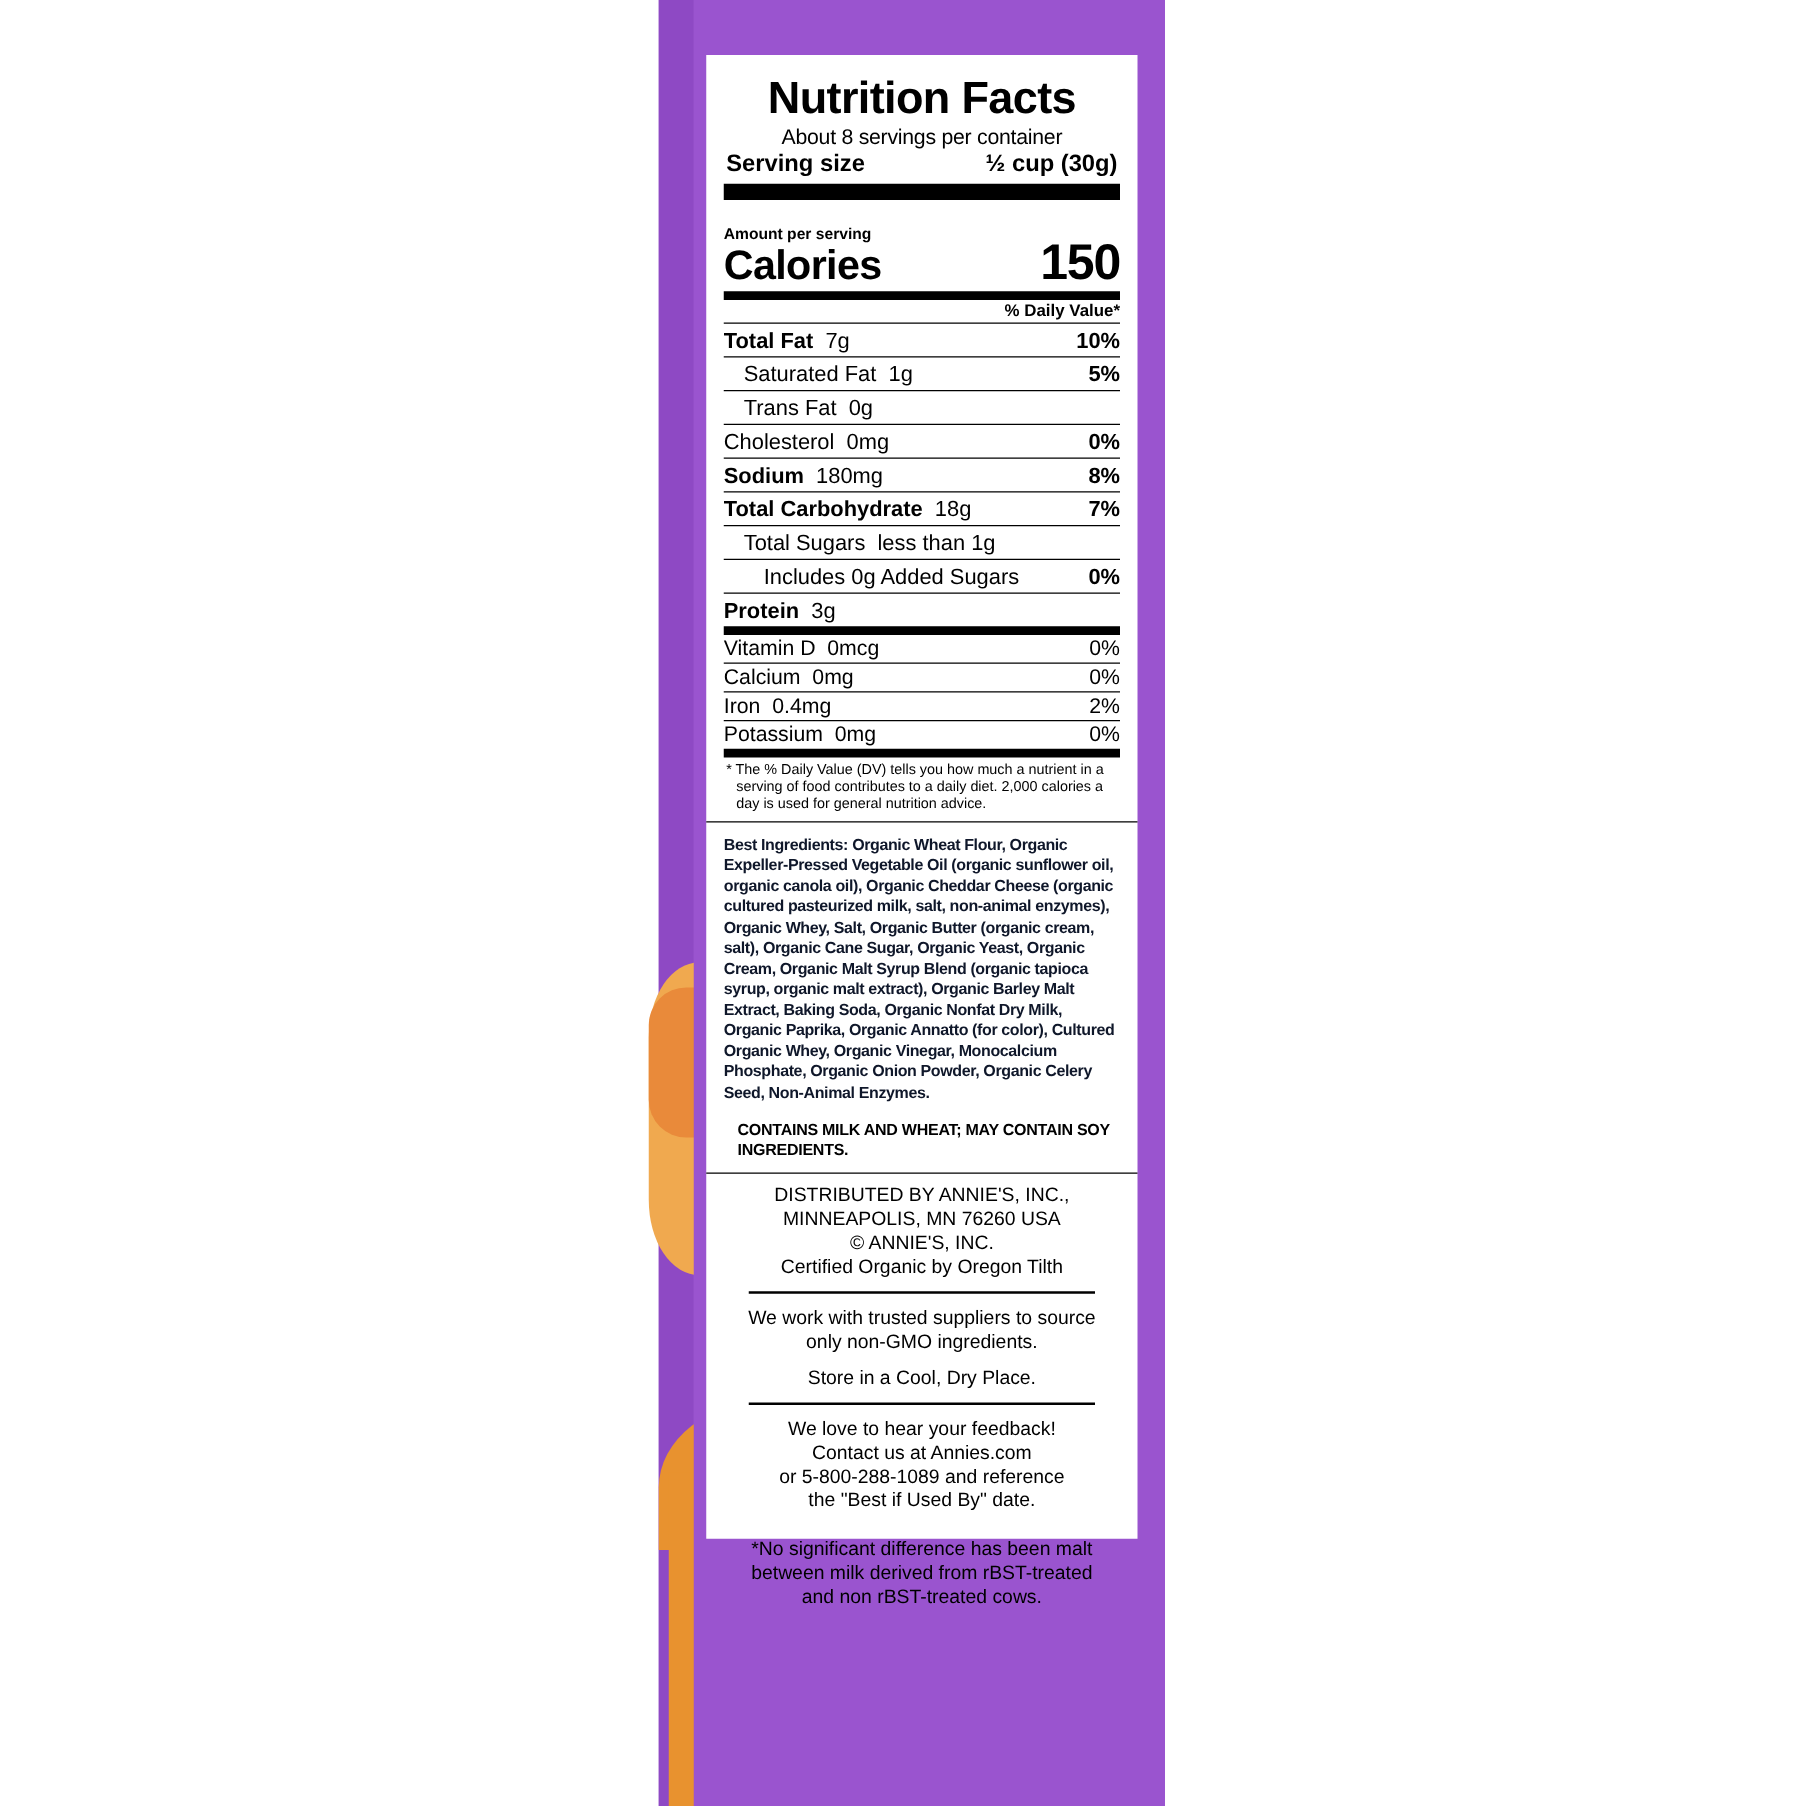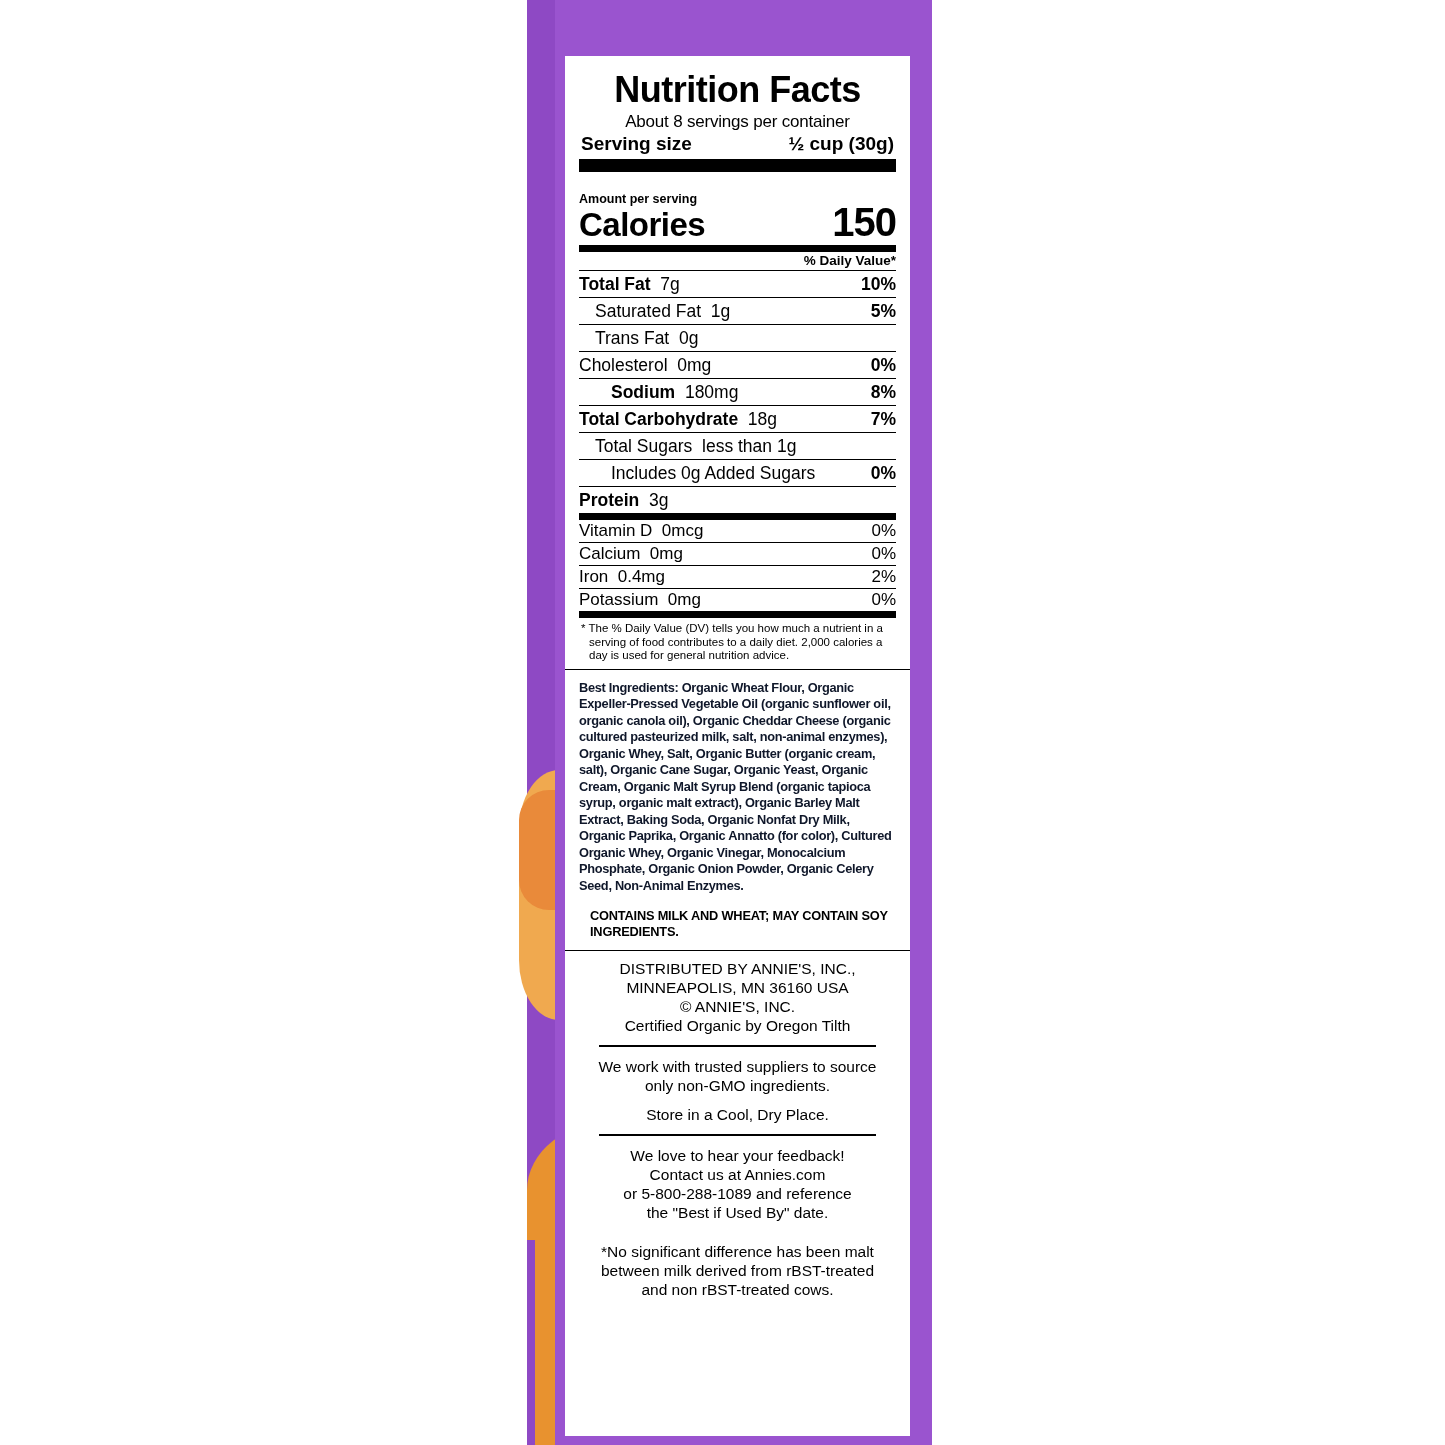--- a/index.html
+++ b/index.html
@@ -80,23 +80,23 @@
     top: 0;
     width: 377px;
     height: 1445px;
     background: #9a54cf;
   }
 
   
   .label {
     position: absolute;
     left: 565px;
-    top: 56px;
+    top: 44px;
     width: 345px;
-    height: 1380px;
+    height: 1187px;
     background: #ffffff;
     box-sizing: border-box;
     padding: 0;
   }
 
   
   .nf {
     box-sizing: border-box;
     padding: 6px 14px 0 14px;
     color: #000;
@@ -265,21 +265,21 @@
         </div>
         <div class="nf-row indent">
           <div class="nf-name"><span>Trans Fat</span><span>&nbsp;&nbsp;0g</span></div>
           <div class="nf-val"></div>
         </div>
         <div class="nf-row">
           <div class="nf-name"><span style="font-weight: normal;">Cholesterol</span><span>&nbsp;&nbsp;0mg</span></div>
           <div class="nf-val">0%</div>
         </div>
         <div class="nf-row">
-          <div class="nf-name"><span style="font-weight: bold; margin-left: 32px;">Sodium</span><span>&nbsp;&nbsp;180mg</span></div>
+          <div class="nf-name"><span style="font-weight: bold;">Sodium</span><span>&nbsp;&nbsp;180mg</span></div>
           <div class="nf-val">8%</div>
         </div>
         <div class="nf-row">
           <div class="nf-name"><span style="font-weight: bold;">Total Carbohydrate</span><span>&nbsp;&nbsp;18g</span></div>
           <div class="nf-val">7%</div>
         </div>
         <div class="nf-row indent">
           <div class="nf-name"><span>Total Sugars</span><span>&nbsp;&nbsp;less than 1g</span></div>
           <div class="nf-val"></div>
         </div>
@@ -323,21 +323,21 @@
     <span>Best Ingredients:</span>
     <span>Organic Wheat Flour, Organic Expeller-Pressed Vegetable Oil (organic sunflower oil, organic canola oil), Organic Cheddar Cheese (organic cultured pasteurized milk, salt, non-animal enzymes), Organic Whey, Salt, Organic Butter (organic cream, salt), Organic Cane Sugar, Organic Yeast, Organic Cream, Organic Malt Syrup Blend (organic tapioca syrup, organic malt extract), Organic Barley Malt Extract, Baking Soda, Organic Nonfat Dry Milk, Organic Paprika, Organic Annatto (for color), Cultured Organic Whey, Organic Vinegar, Monocalcium Phosphate, Organic Onion Powder, Organic Celery Seed, Non-Animal Enzymes.</span>
   </div>
   <div class="contains">CONTAINS MILK AND WHEAT; MAY CONTAIN SOY INGREDIENTS.</div>
 
   <div class="sep-rule"></div>
 
   <div class="footer">
     <div class="footer-block pad-small">
       <div style="white-space:pre-line">DISTRIBUTED BY ANNIE'S, INC.,
-MINNEAPOLIS, MN 36160 USA</div>
+MINNEAPOLIS, MN 76260 USA</div>
       <div>© ANNIE'S, INC.</div>
       <div>Certified Organic by Oregon Tilth</div>
     </div>
     <div class="footer-rule"></div>
     <div class="footer-block">
       <div>We work with trusted suppliers to source only non-GMO ingredients.</div>
       <div style="margin-top:10px">Store in a Cool, Dry Place.</div>
     </div>
     <div class="footer-rule"></div>
     <div class="footer-block">

